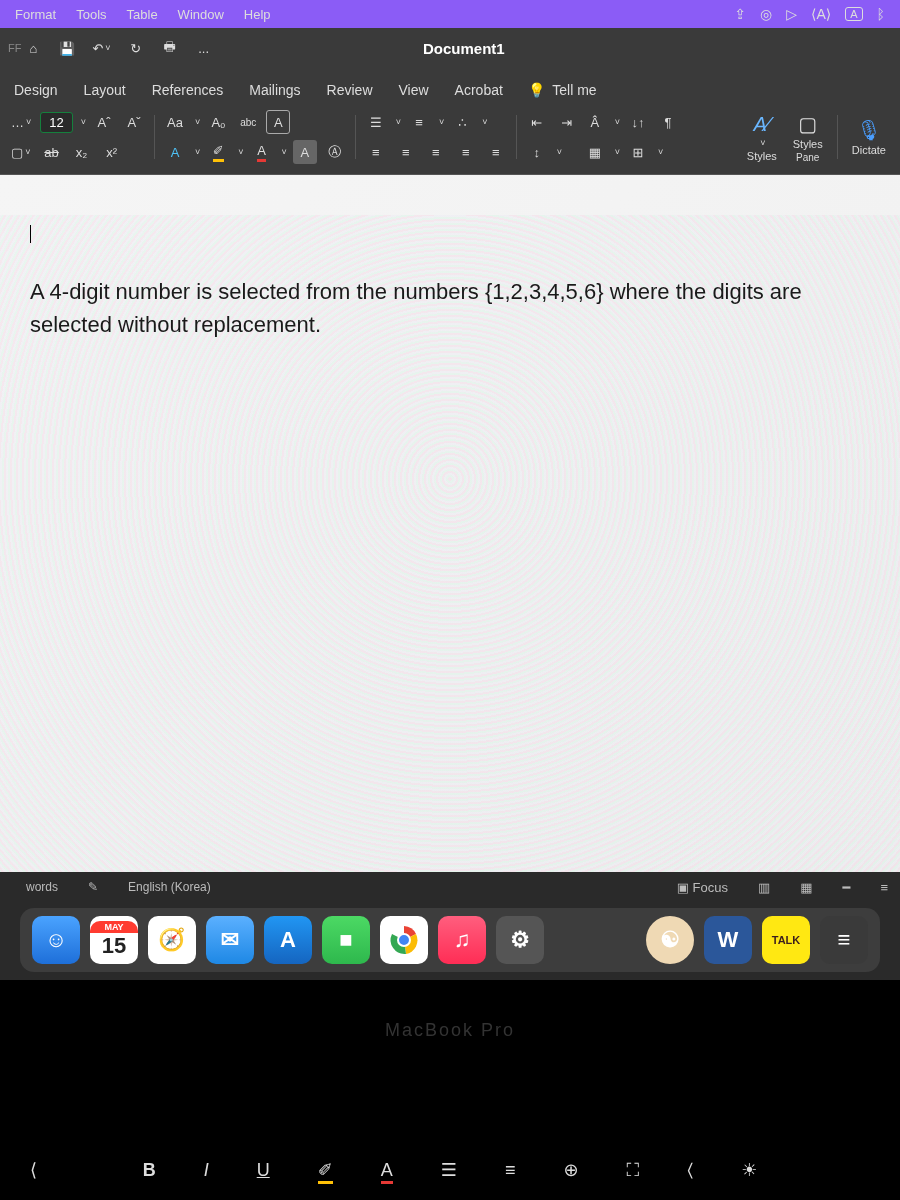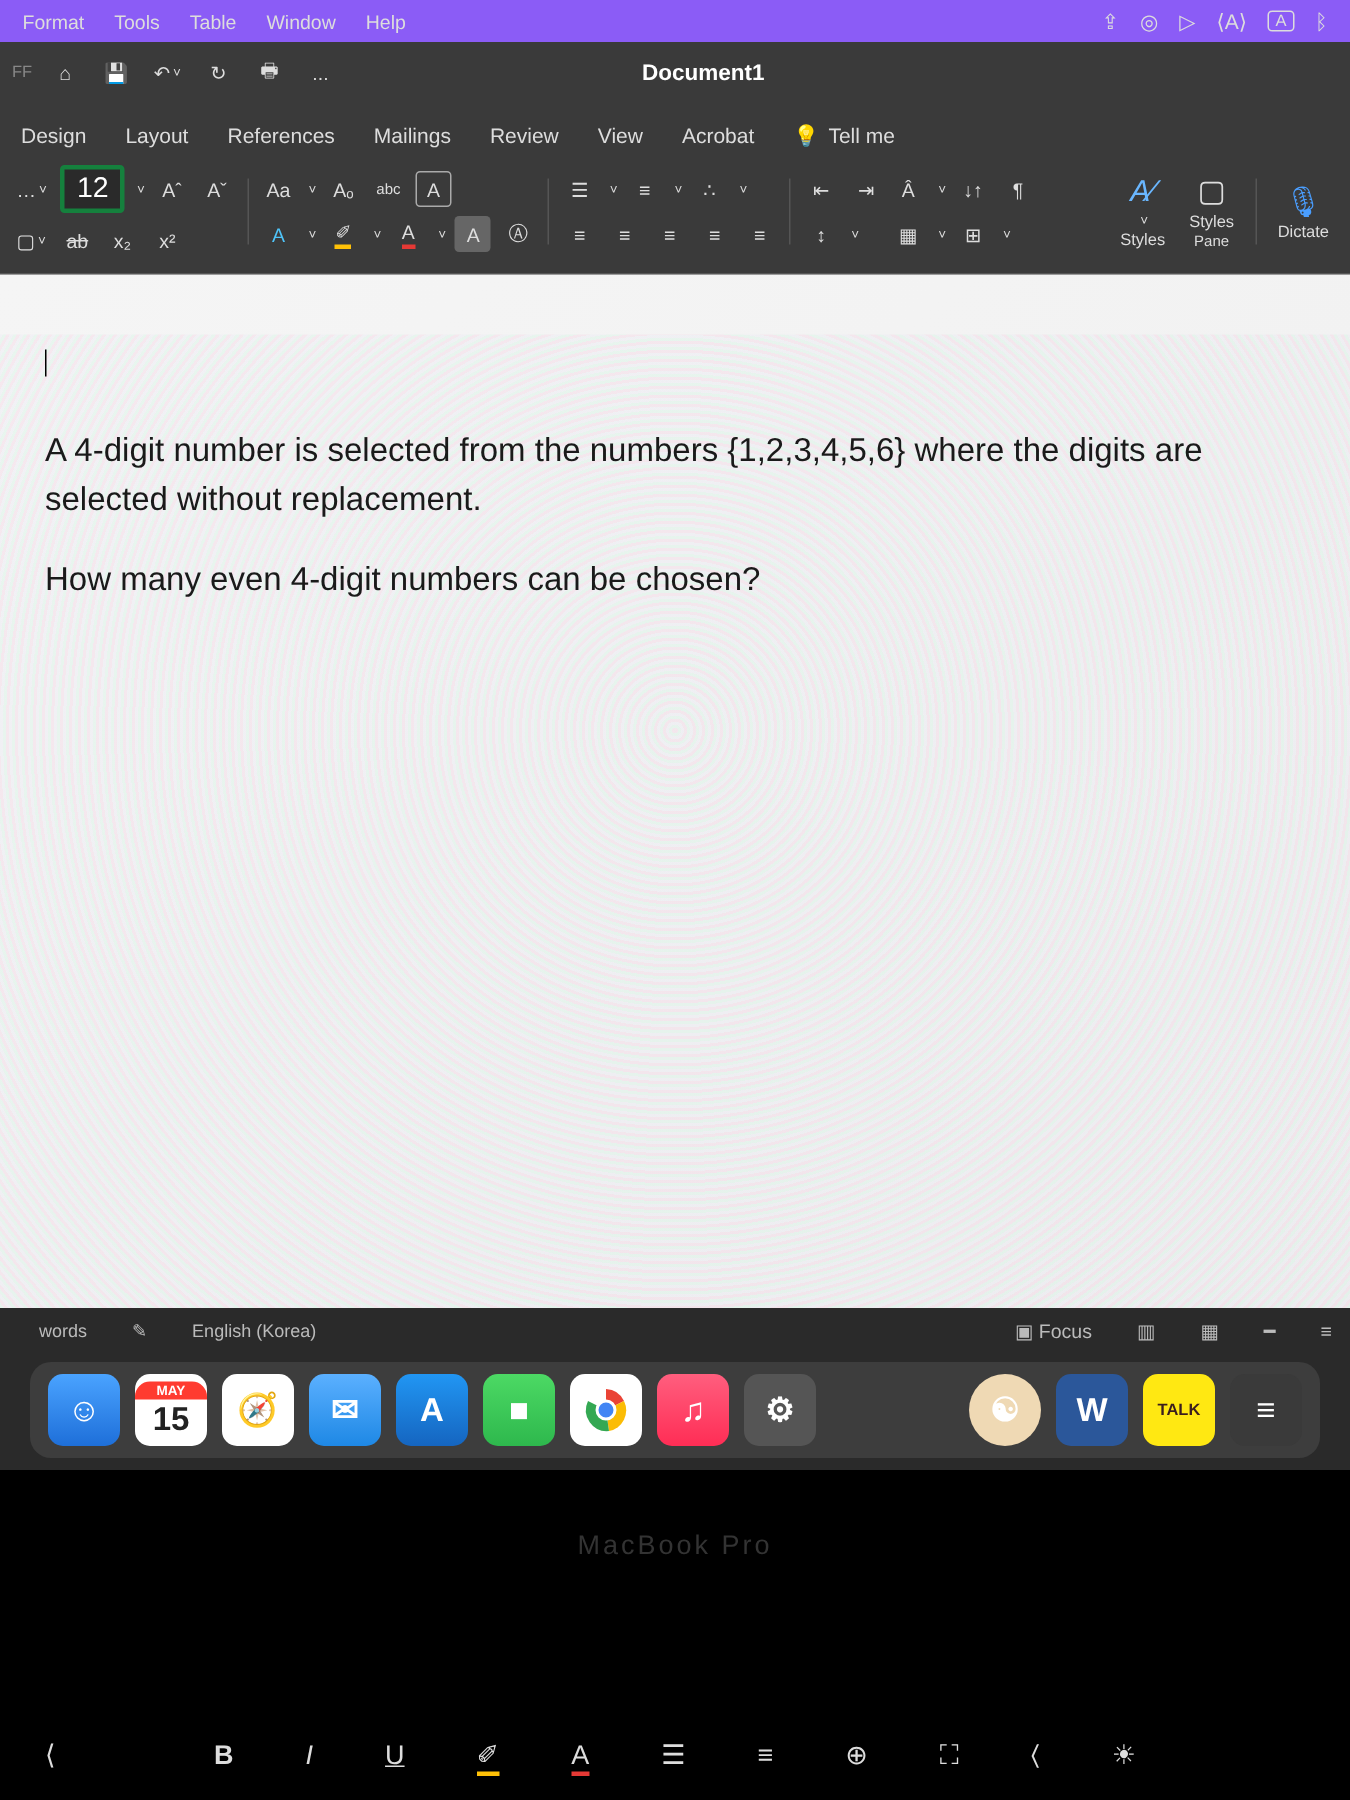--- a/index.html
+++ b/index.html
@@ -5,35 +5,35 @@
 * { margin: 0; padding: 0; box-sizing: border-box; font-family: -apple-system, BlinkMacSystemFont, "Segoe UI", sans-serif; }
 body { width: 900px; height: 1200px; background: #2a2a2a; overflow: hidden; position: relative; }
 
 
 .mac-menubar { height: 28px; background: #8b5cf6; display: flex; align-items: center; padding: 0 15px; color: #ddd; font-size: 13px; justify-content: space-between; }
 .mac-menubar .left { display: flex; gap: 20px; }
 .mac-menubar .right { display: flex; gap: 14px; align-items: center; }
 .mac-menubar .right span { font-size: 14px; }
 
 
-.qat-row { height: 40px; background: #3a3a3a; display: flex; align-items: center; padding: 0 8px; color: #ddd; gap: 10px; }
+.qat-row { height: 40px; background: #3a3a3a; display: flex; align-items: center; padding: 0 8px; color: #ddd; }
 .qat-row .qat-icons { display: flex; gap: 10px; align-items: center; font-size: 15px; }
 .qat-row .doc-title { flex: 1; text-align: center; font-weight: 600; font-size: 15px; color: #fff; }
 
 
 .ribbon-tabs { height: 36px; background: #3a3a3a; display: flex; align-items: flex-end; padding: 0 12px; color: #ddd; gap: 22px; font-size: 14px; }
 .ribbon-tabs .tab { padding: 6px 2px; cursor: pointer; }
 .tell-me { display: flex; gap: 6px; align-items: center; }
 
 
 .ribbon { background: #3a3a3a; padding: 6px 8px 10px 8px; display: flex; gap: 4px; align-items: center; color: #ddd; border-bottom: 1px solid #555; }
 .ribbon .row { display: flex; flex-direction: column; gap: 6px; }
 .ribbon .hrow { display: flex; gap: 6px; align-items: center; }
 .ribbon-btn { min-width: 24px; height: 24px; display: inline-flex; align-items: center; justify-content: center; font-size: 13px; cursor: pointer; border-radius: 3px; padding: 0 3px; }
-.font-size-box { background: #2a2a2a; border: 3px solid #15803d; padding: 2px 8px; font-size: 19px; color: #fff; border-radius: 3px; }
+.font-size-box { background: #2a2a2a; border: 1px solid #15803d; padding: 2px 8px; font-size: 13px; color: #fff; border-radius: 3px; }
 .sep { width: 1px; height: 44px; background: #555; margin: 0 4px; }
 .styles-block { display: flex; flex-direction: column; align-items: center; font-size: 11px; gap: 2px; padding: 0 6px; cursor: pointer; }
 .styles-block .ico { font-size: 20px; }
 
 
 .doc-area { background: linear-gradient(135deg, #f5f5f5, #f0f0f0); height: 700px; position: relative; overflow: hidden; padding: 100px 30px 30px 30px; }
 .moire {
   position: absolute; top: 40px; left: 0; right: 0; bottom: 0;
   background: repeating-radial-gradient(circle at 50% 40%, rgba(255,0,128,0.05) 0 2px, rgba(0,255,128,0.05) 2px 4px, rgba(128,128,255,0.03) 4px 6px);
   pointer-events: none;
@@ -227,21 +227,20 @@
     <span class="ico" style="color:#4a9eff">🎙</span>
     <span>Dictate</span>
   </div>
 </div>
 
 <div class="doc-area">
   <div class="moire"></div>
   <div style="position:absolute;top:50px;left:30px"><span class="cursor-mark"></span></div>
   <div class="doc-text">
     <p>A 4-digit number is selected from the numbers {1,2,3,4,5,6} where the digits are selected without replacement.</p>
-    <p>How many even 4-digit numbers can be chosen?</p>
   </div>
 </div>
 
 <div class="status-bar">
   <div class="l">
     <span>words</span>
     <span>✎</span>
     <span>English (Korea)</span>
   </div>
   <div class="r">

